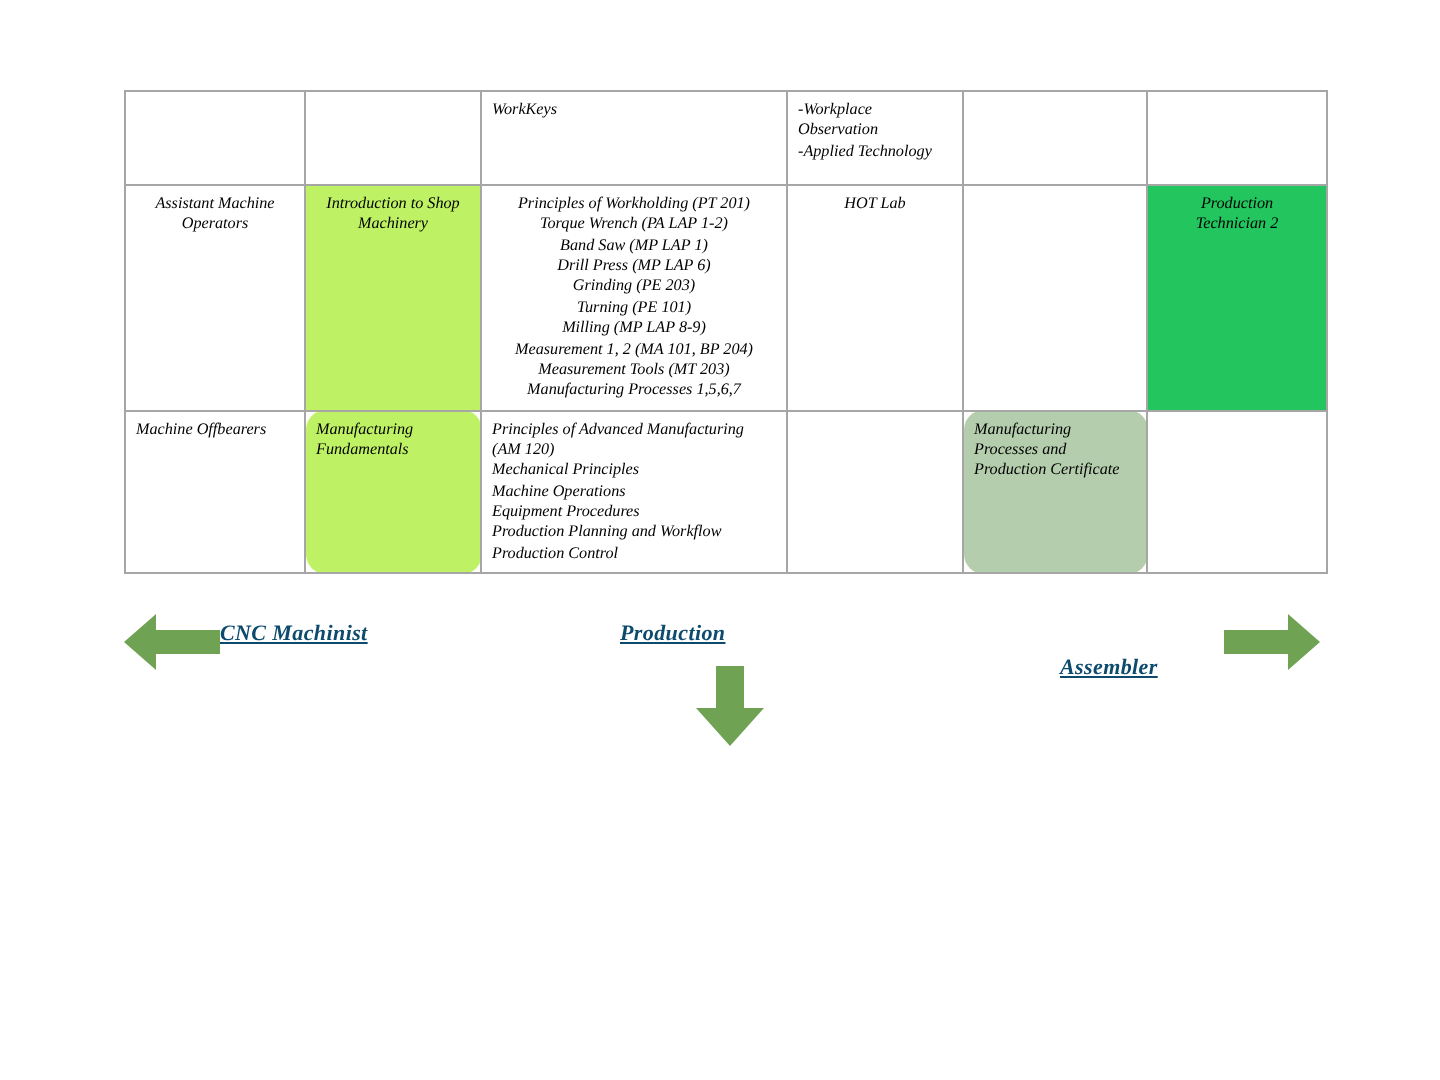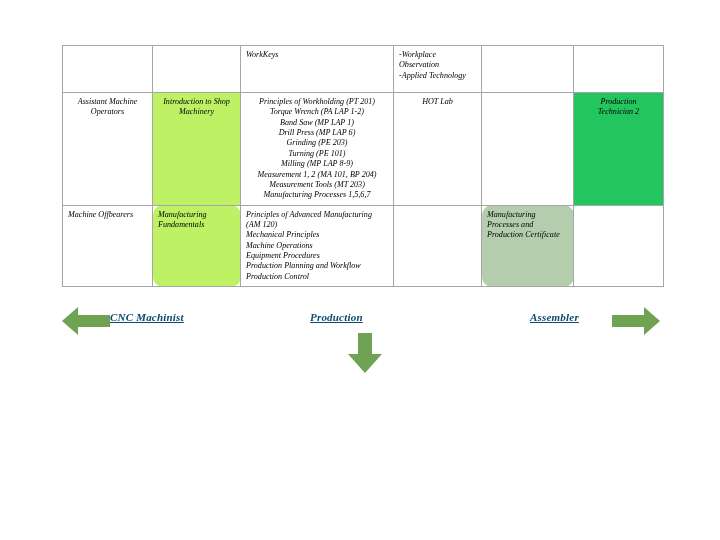--- a/index.html
+++ b/index.html
@@ -70,21 +70,21 @@
     font-style: italic;
     font-weight: bold;
     font-family: "Liberation Serif", "DejaVu Serif", serif;
     white-space: nowrap;
     color: #0c4a6e;
     letter-spacing: 0.2px;
     text-decoration: underline;
   }
   #label-cnc        { left: 110px; top: 11px; }
   #label-maintenance{ left: 310px; top: 11px; }
-  #label-assembler  { left: 530px; top: 11px; }
+  #label-assembler  { left: 530px; top: 28px; }
 
   .arrow {
     position: absolute;
     display: block;
   }
   #arrow-left  { left: 62px;  top: 6px;  width: 48px; height: 30px; }
   #arrow-down  { left: 346px; top: 33px; width: 38px; height: 40px; }
   #arrow-right { left: 612px; top: 6px;  width: 48px; height: 30px; }
 </style>
 </head>

